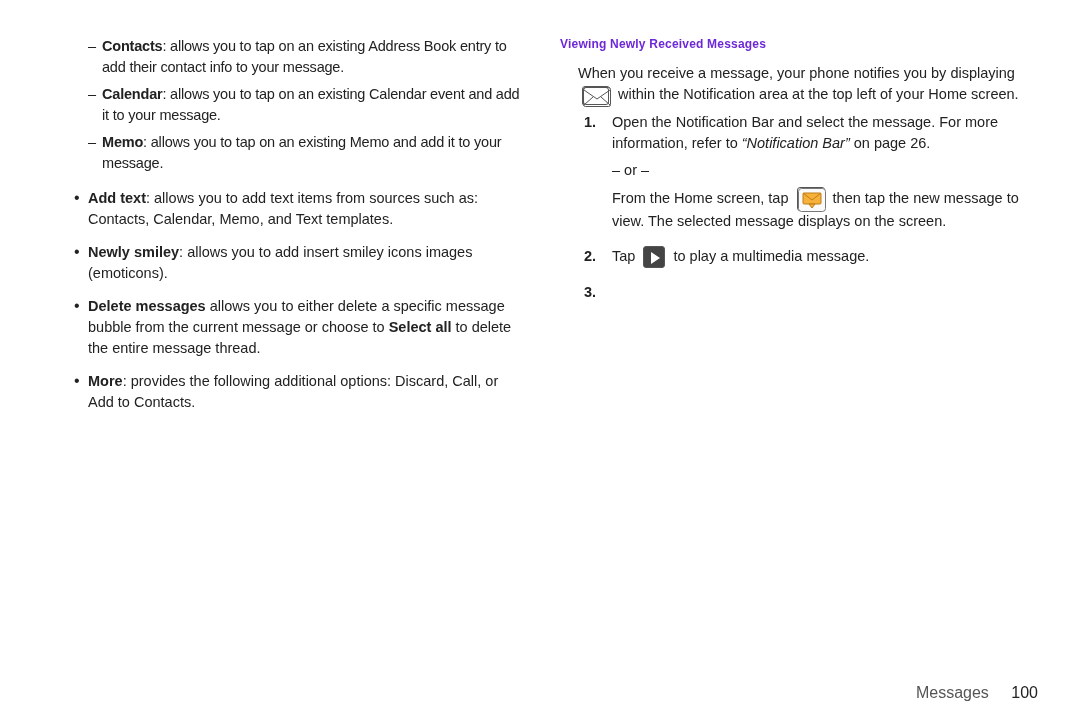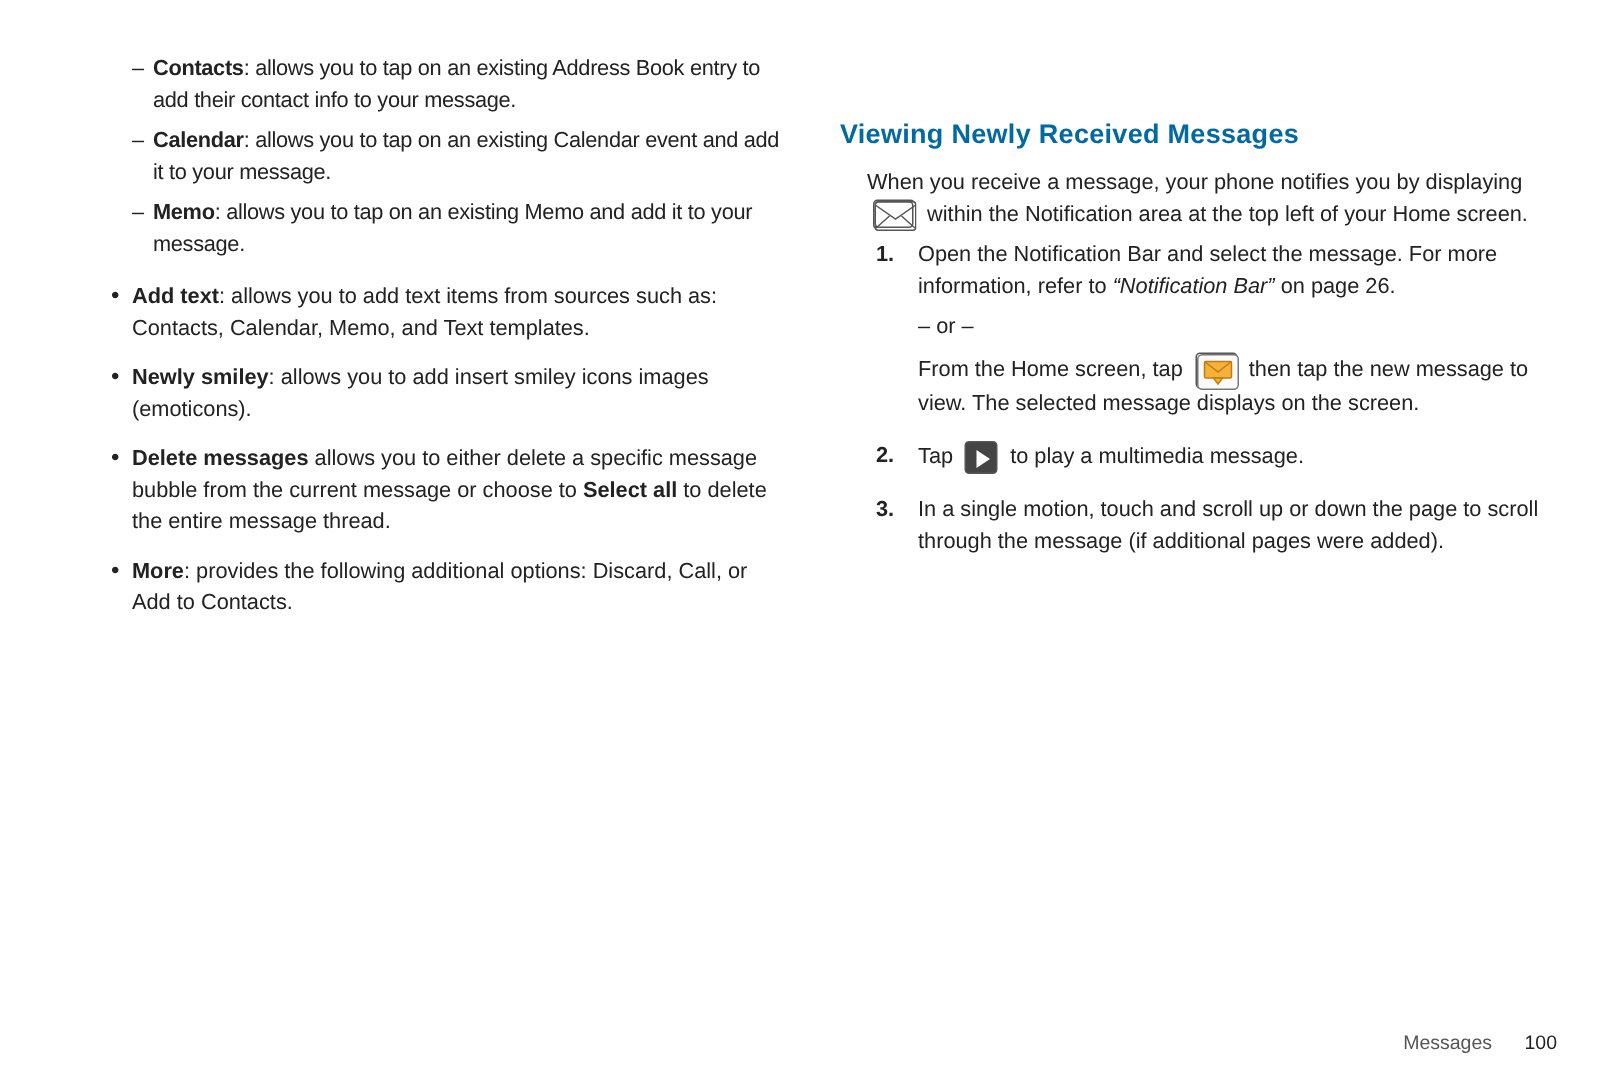--- a/index.html
+++ b/index.html
@@ -1,34 +1,34 @@
 <!DOCTYPE html>
 <html><head>
 <meta charset="utf-8">
 <style>
   html,body{margin:0;padding:0;background:#fff;font-family:Arial,Helvetica,sans-serif;color:#222;}
   .page{width:1080px;height:720px;position:relative;box-sizing:border-box;padding:36px 42px 20px 42px;}
-  .cols{display:flex;gap:40px;align-items:center;}
+  .cols{display:flex;gap:40px;}
   .col{flex:1;font-size:14.5px;line-height:1.45;}
   .dash-list{margin:0 0 14px 0;padding:0;list-style:none;}
   .dash-list li{position:relative;padding-left:60px;margin-bottom:6px;letter-spacing:-0.2px;}
   .dash-list li:before{content:"–";position:absolute;left:46px;}
   .dash-list .term{font-weight:bold;}
   .bullet-list{margin:0;padding:0;list-style:none;}
   .bullet-list li{position:relative;padding-left:46px;margin-bottom:12px;}
   .bullet-list li:before{content:"•";position:absolute;left:32px;font-size:16px;line-height:1.2;}
   .bullet-list .term{font-weight:bold;}
-  .sect-title{color:#0369a1;font-weight:bold;font-size:18px;margin:0 0 10px 0;letter-spacing:0.2px;}
+  .sect-title{color:#6d28d9;font-weight:bold;font-size:12px;margin:0 0 10px 0;letter-spacing:0.2px;}
   .intro{padding-left:18px;margin-bottom:6px;}
   .subhead{font-weight:bold;padding-left:18px;margin-bottom:6px;}
   .ol{margin:0;padding:0;list-style:none;}
   .ol li{position:relative;padding-left:52px;margin-bottom:14px;}
   .ol .num{position:absolute;left:24px;font-weight:bold;}
   .or{margin:6px 0;}
-  .footer{position:absolute;right:42px;bottom:18px;font-size:13px;color:#555;}
+  .footer{position:absolute;right:42px;bottom:18px;font-size:16px;color:#555;}
   .footer .pnum{margin-left:18px;color:#222;}
   .icon{display:inline-block;vertical-align:middle;margin:0 4px;border:1px solid #555;border-radius:3px;box-sizing:border-box;position:relative;}
   .icon-env{width:28px;height:20px;background:#fff;}
   .icon-env:before{content:"";position:absolute;left:2px;right:2px;top:2px;height:8px;border-bottom:1px solid #555;border-left:1px solid #555;border-right:1px solid #555;transform:scaleY(1);clip-path:polygon(0 0,50% 100%,100% 0);}
   .icon-env:after{content:"";position:absolute;left:0;right:0;top:0;bottom:0;border:1px solid #555;border-radius:3px;}
   .icon-env svg{position:absolute;left:0;top:0;}
   .icon-msg{width:28px;height:24px;background:linear-gradient(#fff,#f2f2f2);}
   .icon-play{width:22px;height:22px;background:#444;}
   .icon-play:after{content:"";position:absolute;left:7px;top:5px;width:0;height:0;border-left:9px solid #fff;border-top:6px solid transparent;border-bottom:6px solid transparent;}
   .ital{font-style:italic;}
@@ -103,21 +103,20 @@
           <span> then tap the new message to view. The selected message displays on the screen.</span>
         </li>
         <li>
           <span class="num">2.</span>
           <span>Tap </span>
           <span class="icon icon-play"></span>
           <span> to play a multimedia message.</span>
         </li>
         <li>
           <span class="num">3.</span>
-          <span>In a single motion, touch and scroll up or down the page to scroll through the message (if additional pages were added).</span>
         </li>
       </ol>
     </div>
 
   </div>
 
   <div class="footer">
     <span>Messages</span>
     <span class="pnum">100</span>
   </div>

